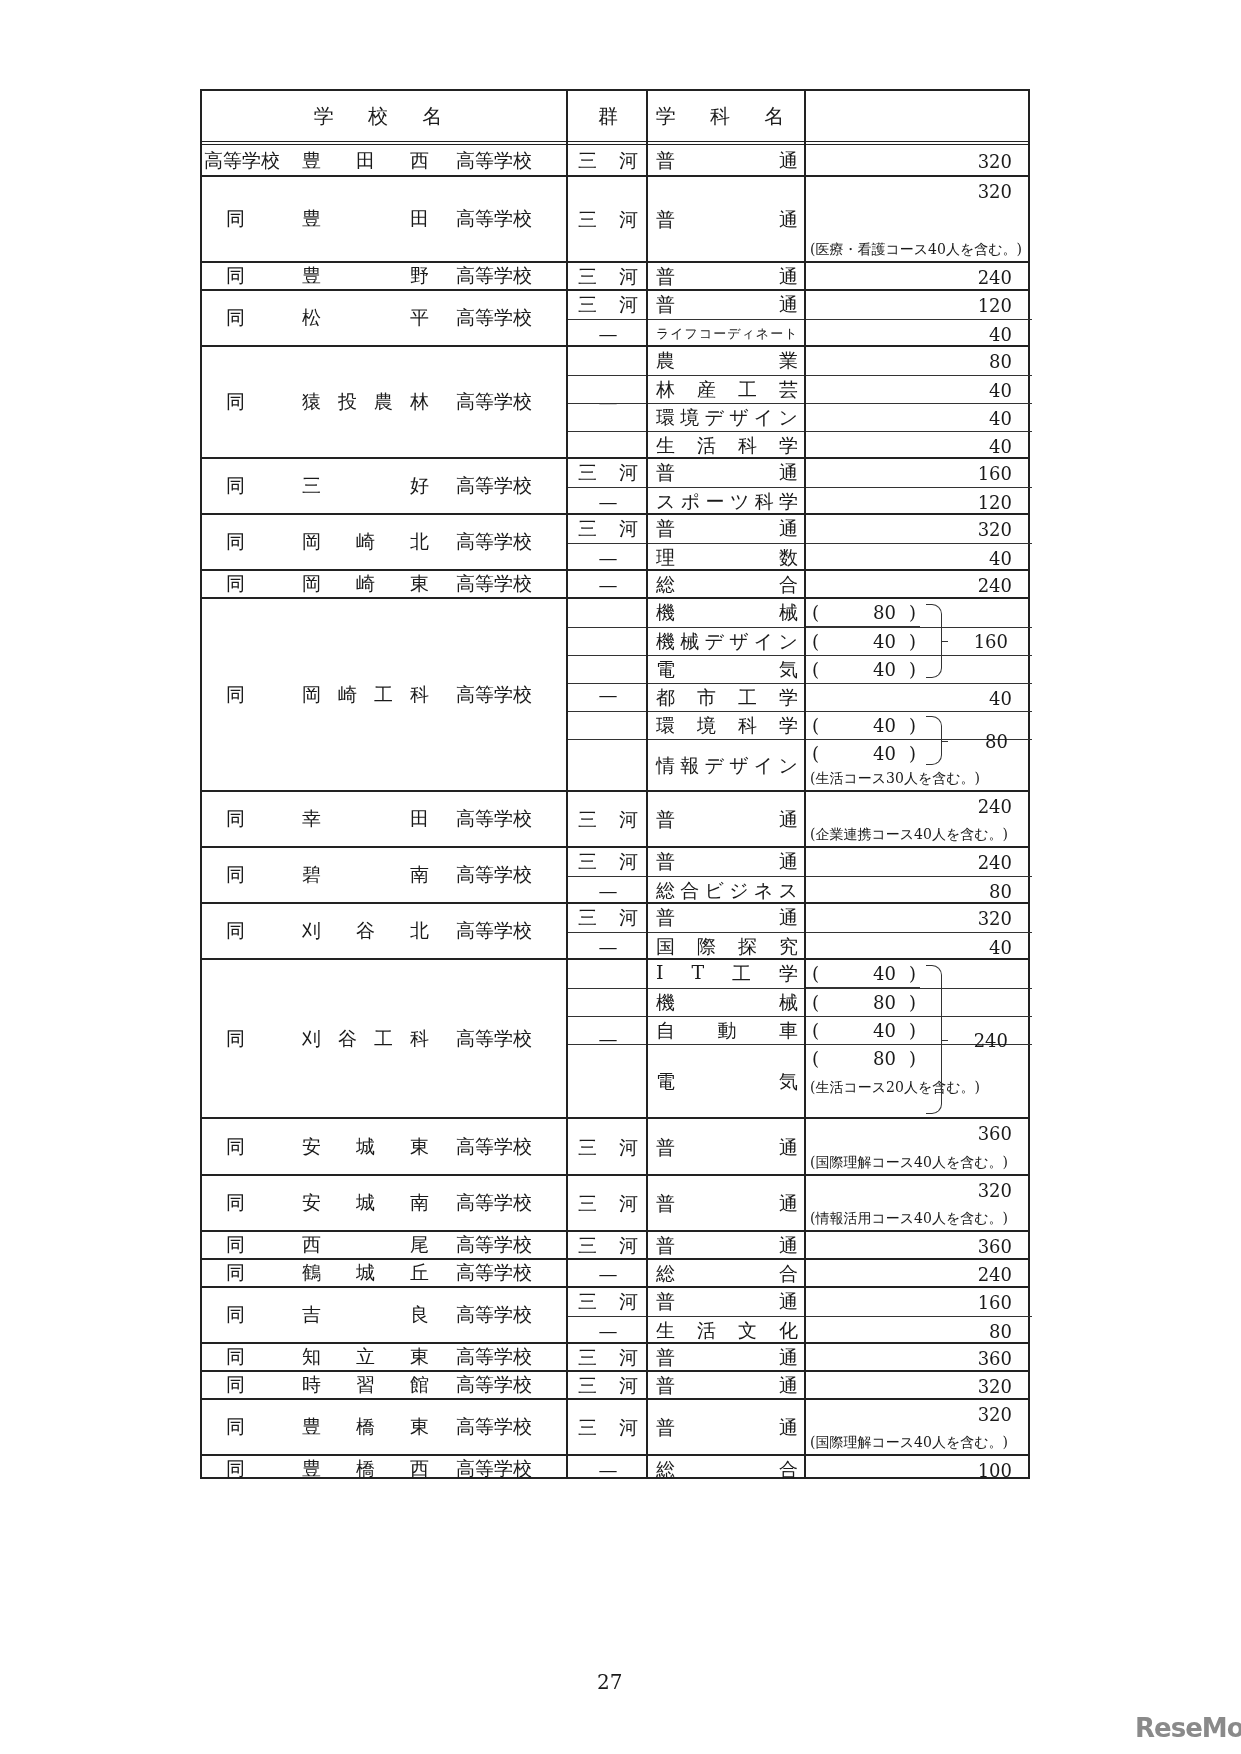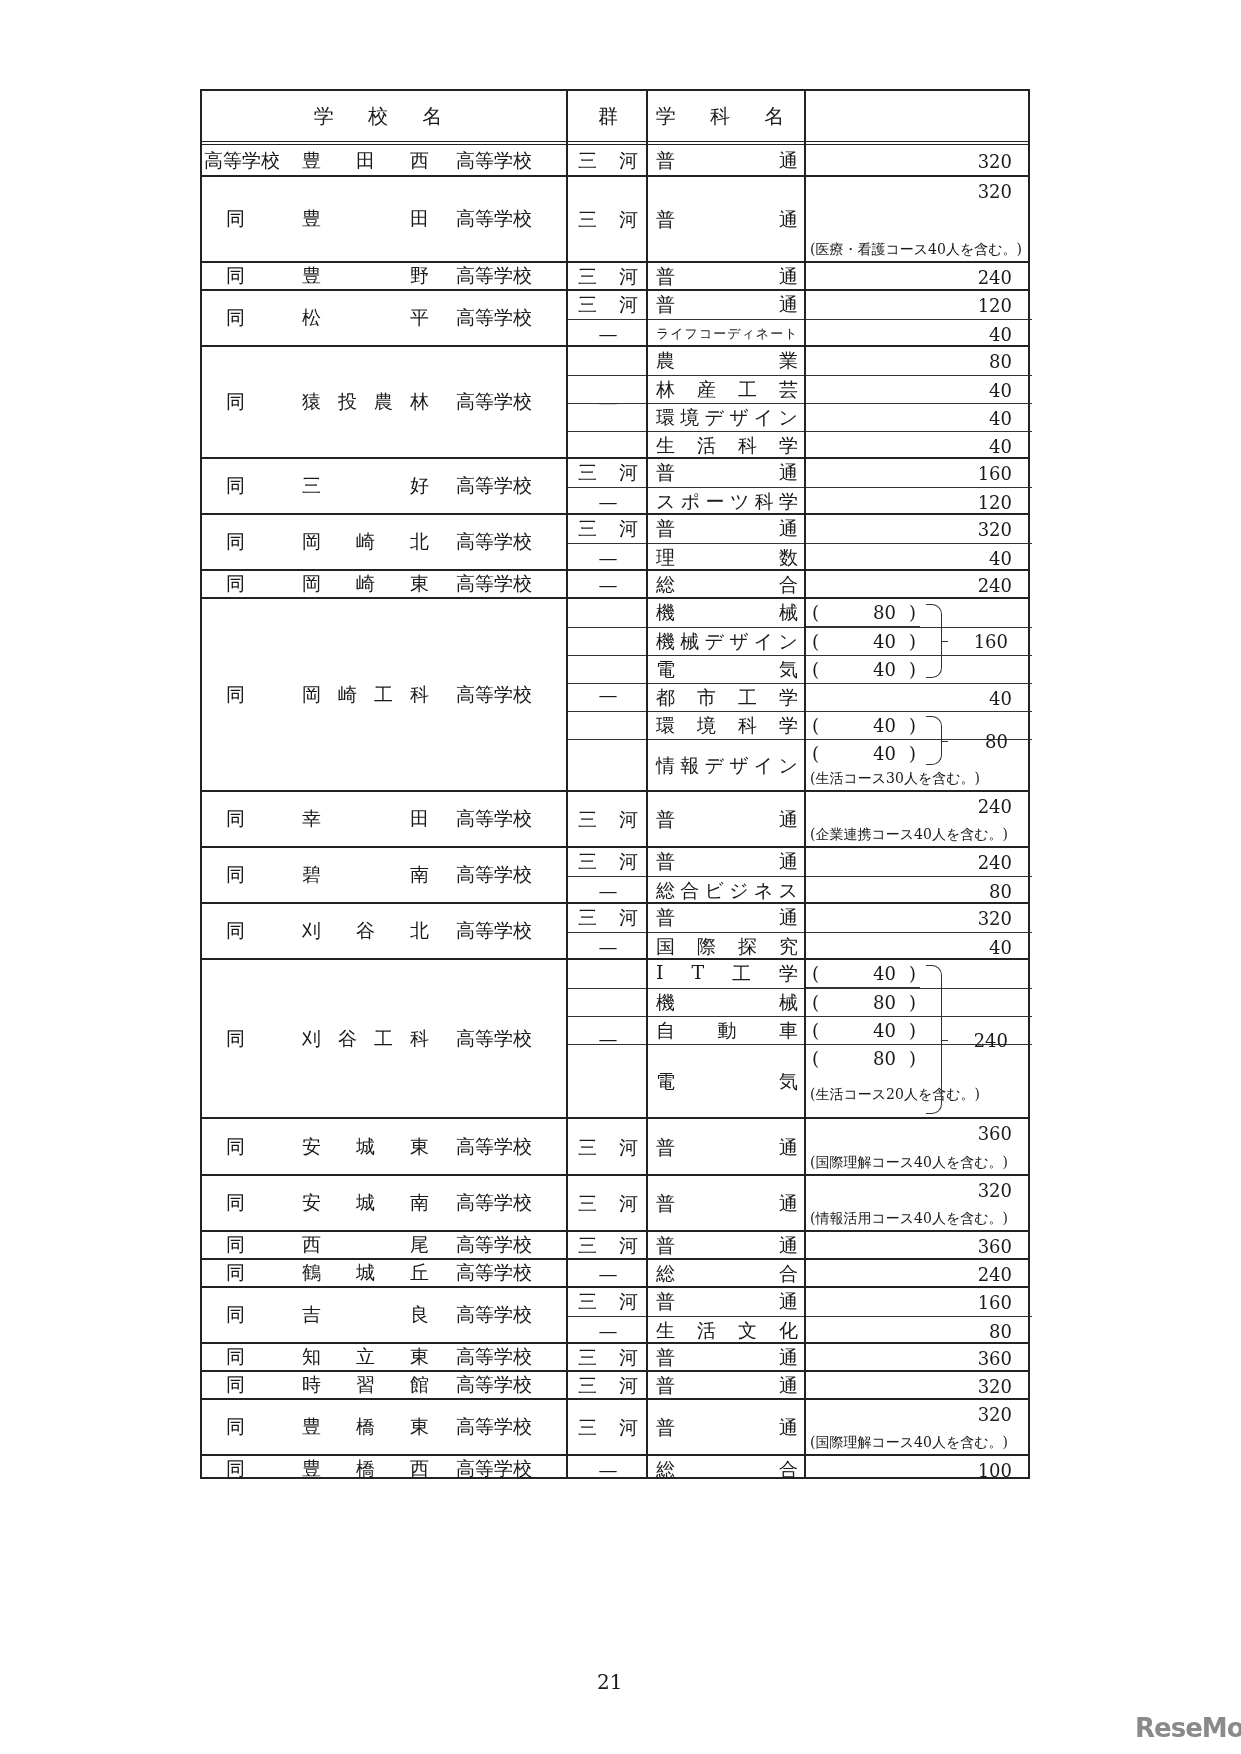--- a/index.html
+++ b/index.html
@@ -620,21 +620,21 @@
               <span>電</span>
               <span>気</span>
             </div>
           </div>
           <div class="quota">
             <div class="break" style="top:0;">
               <span class="lp">(</span>
               <span class="v">80</span>
               <span class="rp">)</span>
             </div>
-            <span class="note wrap" style="bottom:17px;">(生活コース20人を含む。)</span>
+            <span class="note wrap" style="bottom:24px;">(生活コース20人を含む。)</span>
           </div>
         </div>
         <div class="brace" style="left:724px;top:5px;height:149px;"></div>
         <span class="bignum" style="top: 79.5px; right: 20px; position: absolute;">240</span>
       </div>
       <div class="row" style="top:970px;height:57px;">
         <div class="school">
           <span style="left:24px;">同</span>
           <span style="left:100px;">安</span>
           <span style="left:154px;">城</span>
@@ -865,14 +865,14 @@
             <span class="num">100</span>
           </div>
         </div>
       </div>
     </div>
   <div class="vline" style="left:364px;"></div>
   <div class="vline" style="left:444px;"></div>
   <div class="vline" style="left:602px;"></div>
 </div>
 
-<div class="pagenum">21</div>
+<div class="pagenum">27</div>
 <div class="logo">ReseMom</div>
 
 </body></html>

